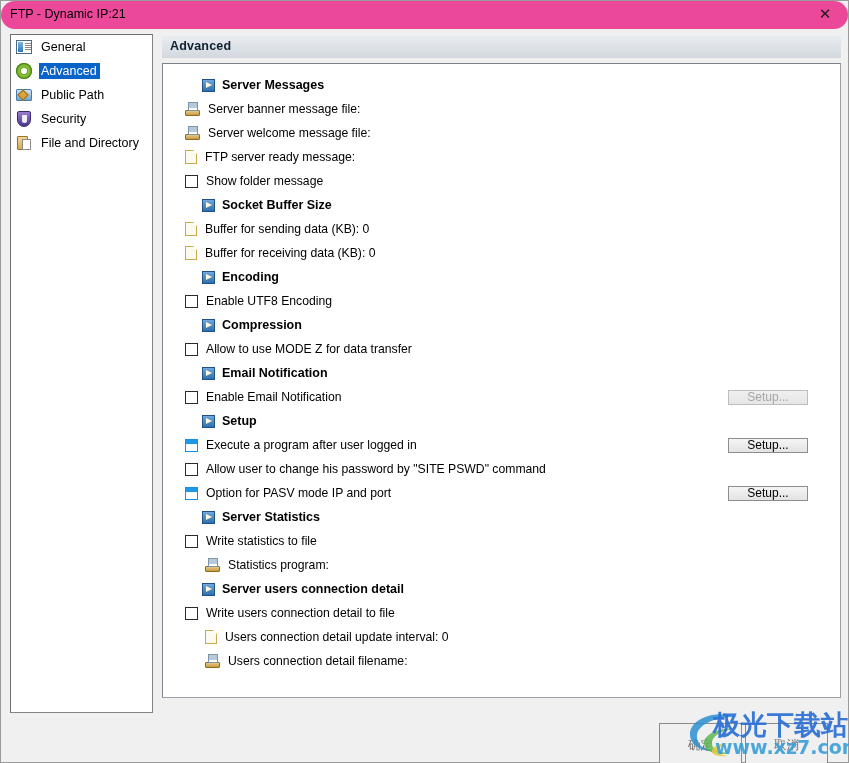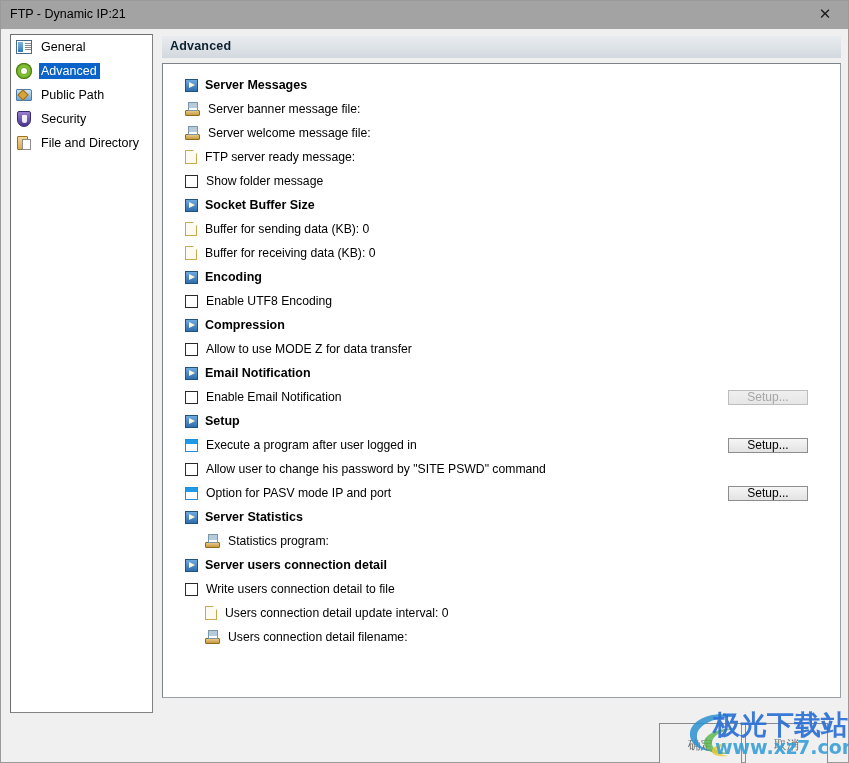--- a/index.html
+++ b/index.html
@@ -24,22 +24,23 @@
     width: 849px; height: 763px;
     background: #f0f0f0;
     border: 1px solid #9a9a9a;
     box-sizing: border-box;
   }
   .titlebar {
     position: absolute;
     left: 0; top: 0;
     width: 100%;
     height: 28px;
-    background: #a3a3a3;
-    box-sizing: border-box;
+    background: #ec4899;
+    box-sizing: border-box;
+    border-radius: 14px;
   }
   .title-text {
     position: absolute;
     left: 9px; top: 6px;
     font-size: 12.5px;
     color: #000000;
     white-space: nowrap;
   }
   .close-btn {
     position: absolute;
@@ -234,21 +235,21 @@
     padding: 9px 0 0 0;
   }
 
   .row {
     position: relative;
     height: 24px;
     display: flex;
     align-items: center;
     box-sizing: border-box;
   }
-  .group-row { padding-left: 22px; }
+  .group-row { padding-left: 22px; margin-left: 17px; }
   .lvl1 { padding-left: 22px; }
   .lvl2 { padding-left: 42px; }
 
   .group-label {
     font-size: 12.5px;
     font-weight: bold;
     color: #000000;
     margin-left: 7px;
     white-space: nowrap;
   }
@@ -540,20 +541,24 @@
         </div>
         <div class="row lvl1">
           <span class="cb-blue"></span>
           <span class="item-label">Option for PASV mode IP and port</span>
           <span class="setup-btn">Setup...</span>
         </div>
         <div class="row group-row">
           <span class="ico-arrow"></span>
           <span class="group-label">Server Statistics</span>
         </div>
+        <div class="row lvl1">
+          <span class="cb"></span>
+          <span class="item-label">Write statistics to file</span>
+        </div>
         <div class="row lvl2">
           <span class="ico-filedoc"></span>
           <span class="item-label">Statistics program:</span>
         </div>
         <div class="row group-row">
           <span class="ico-arrow"></span>
           <span class="group-label">Server users connection detail</span>
         </div>
         <div class="row lvl1">
           <span class="cb"></span>

